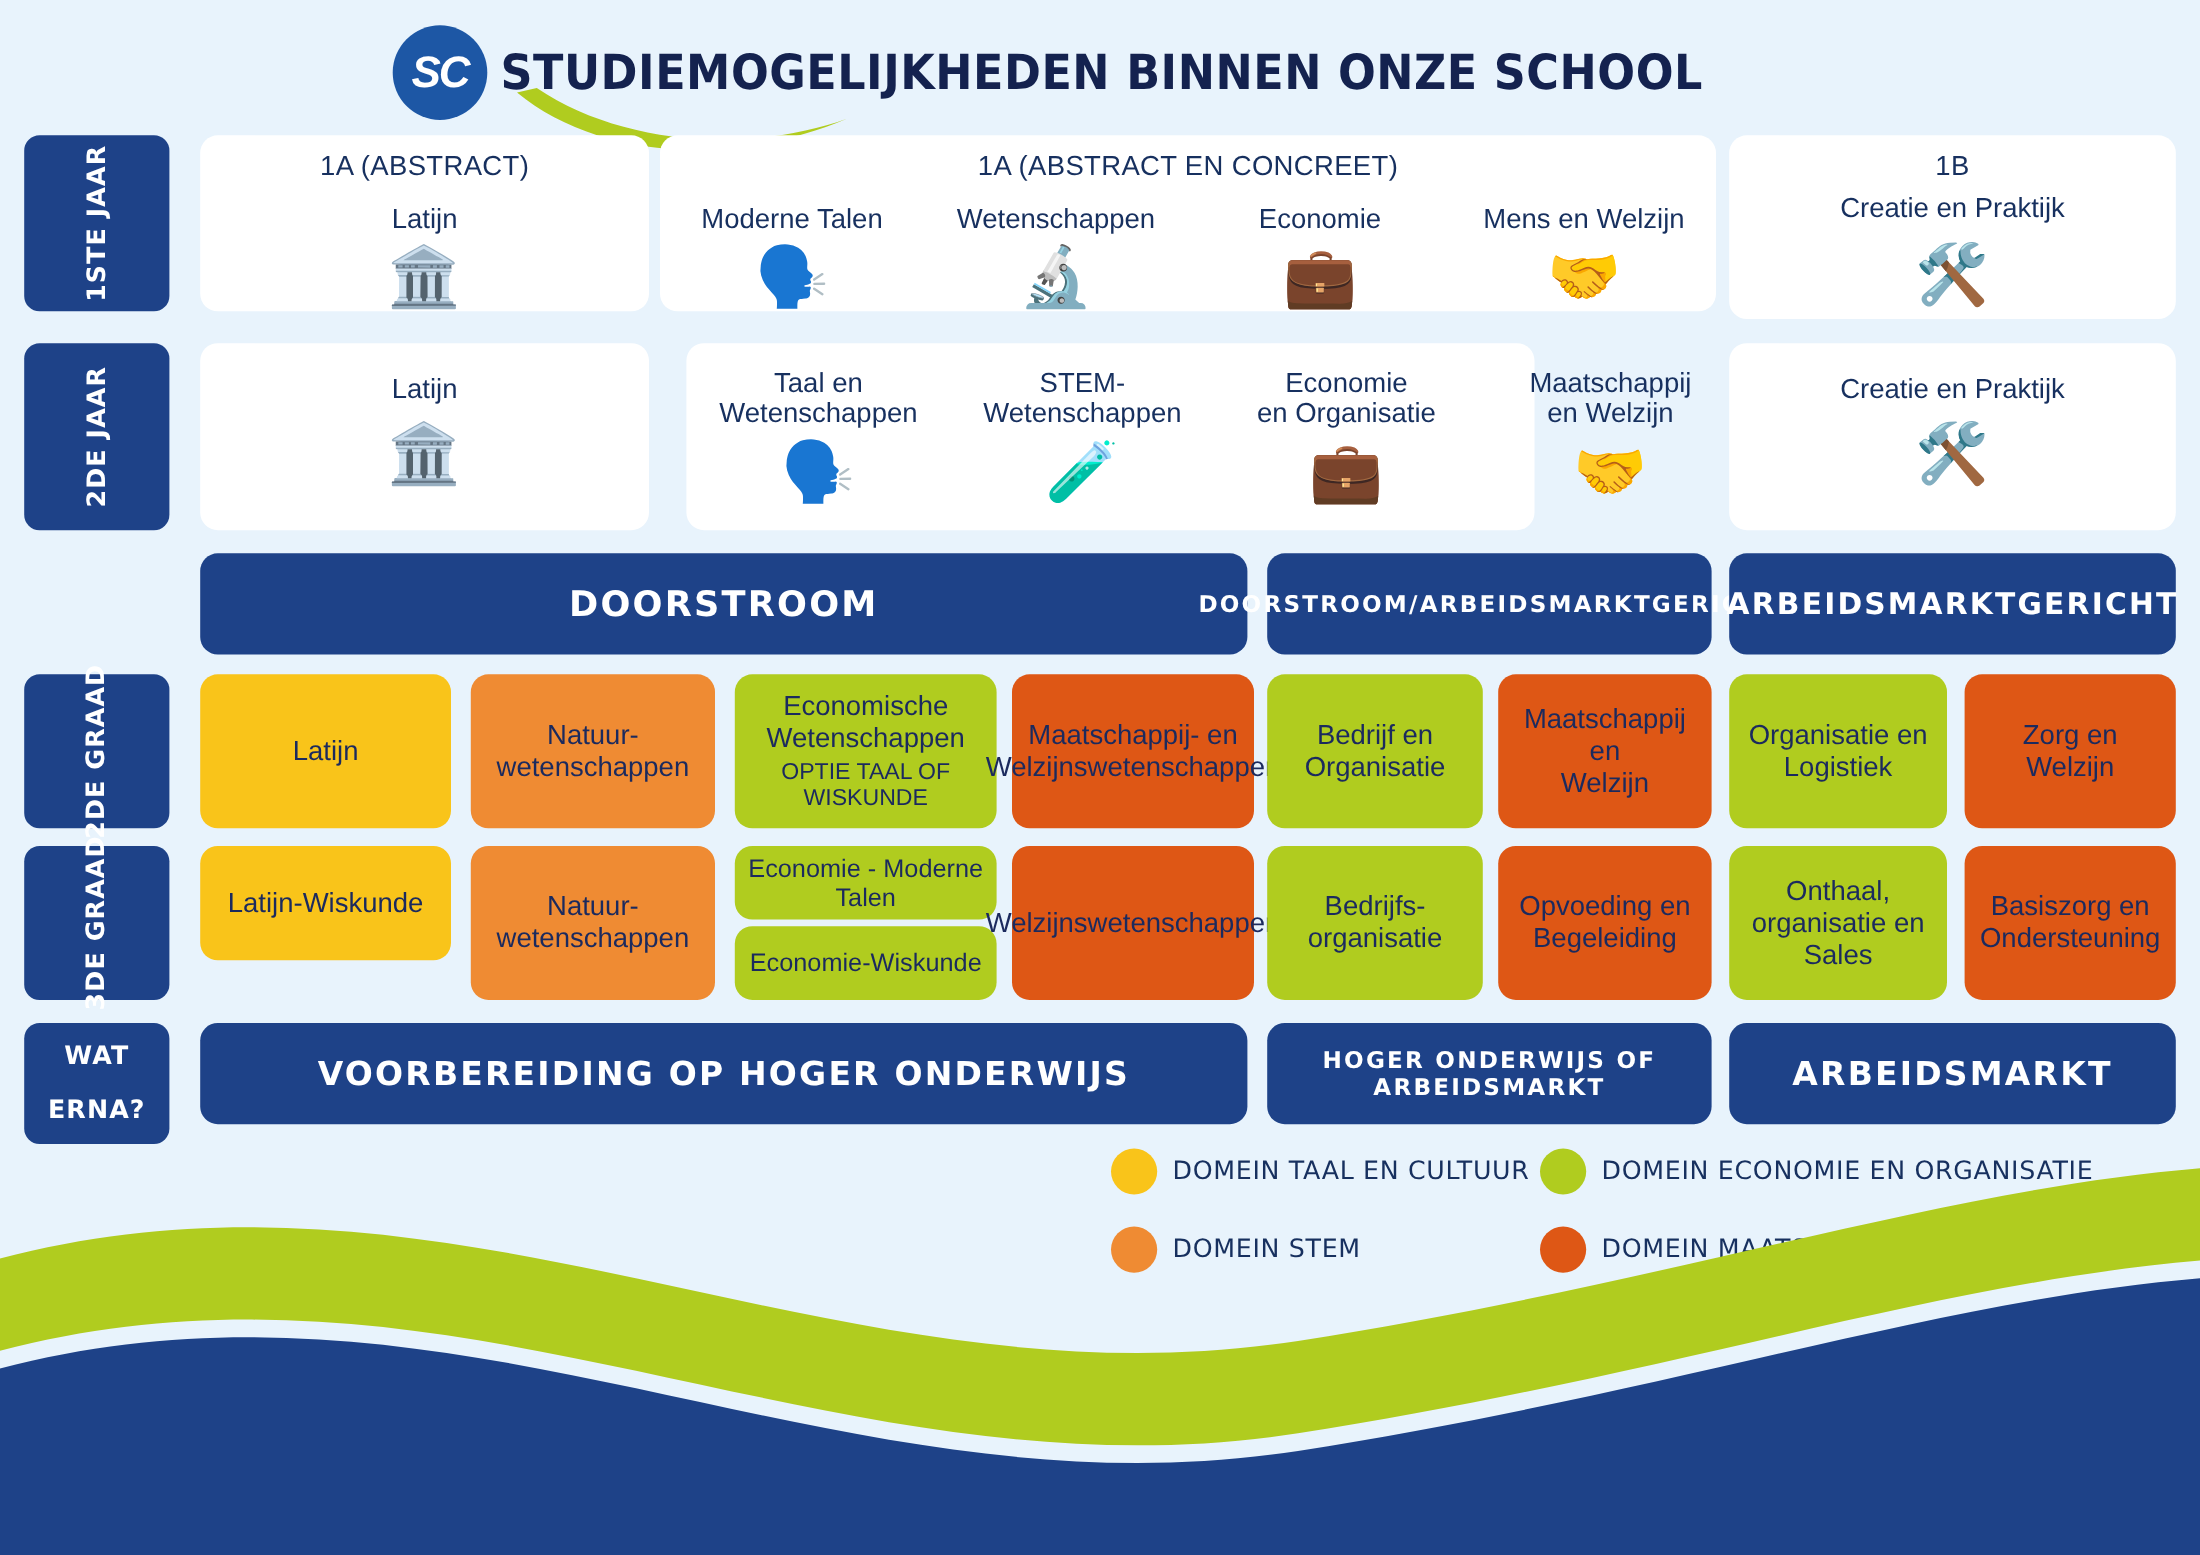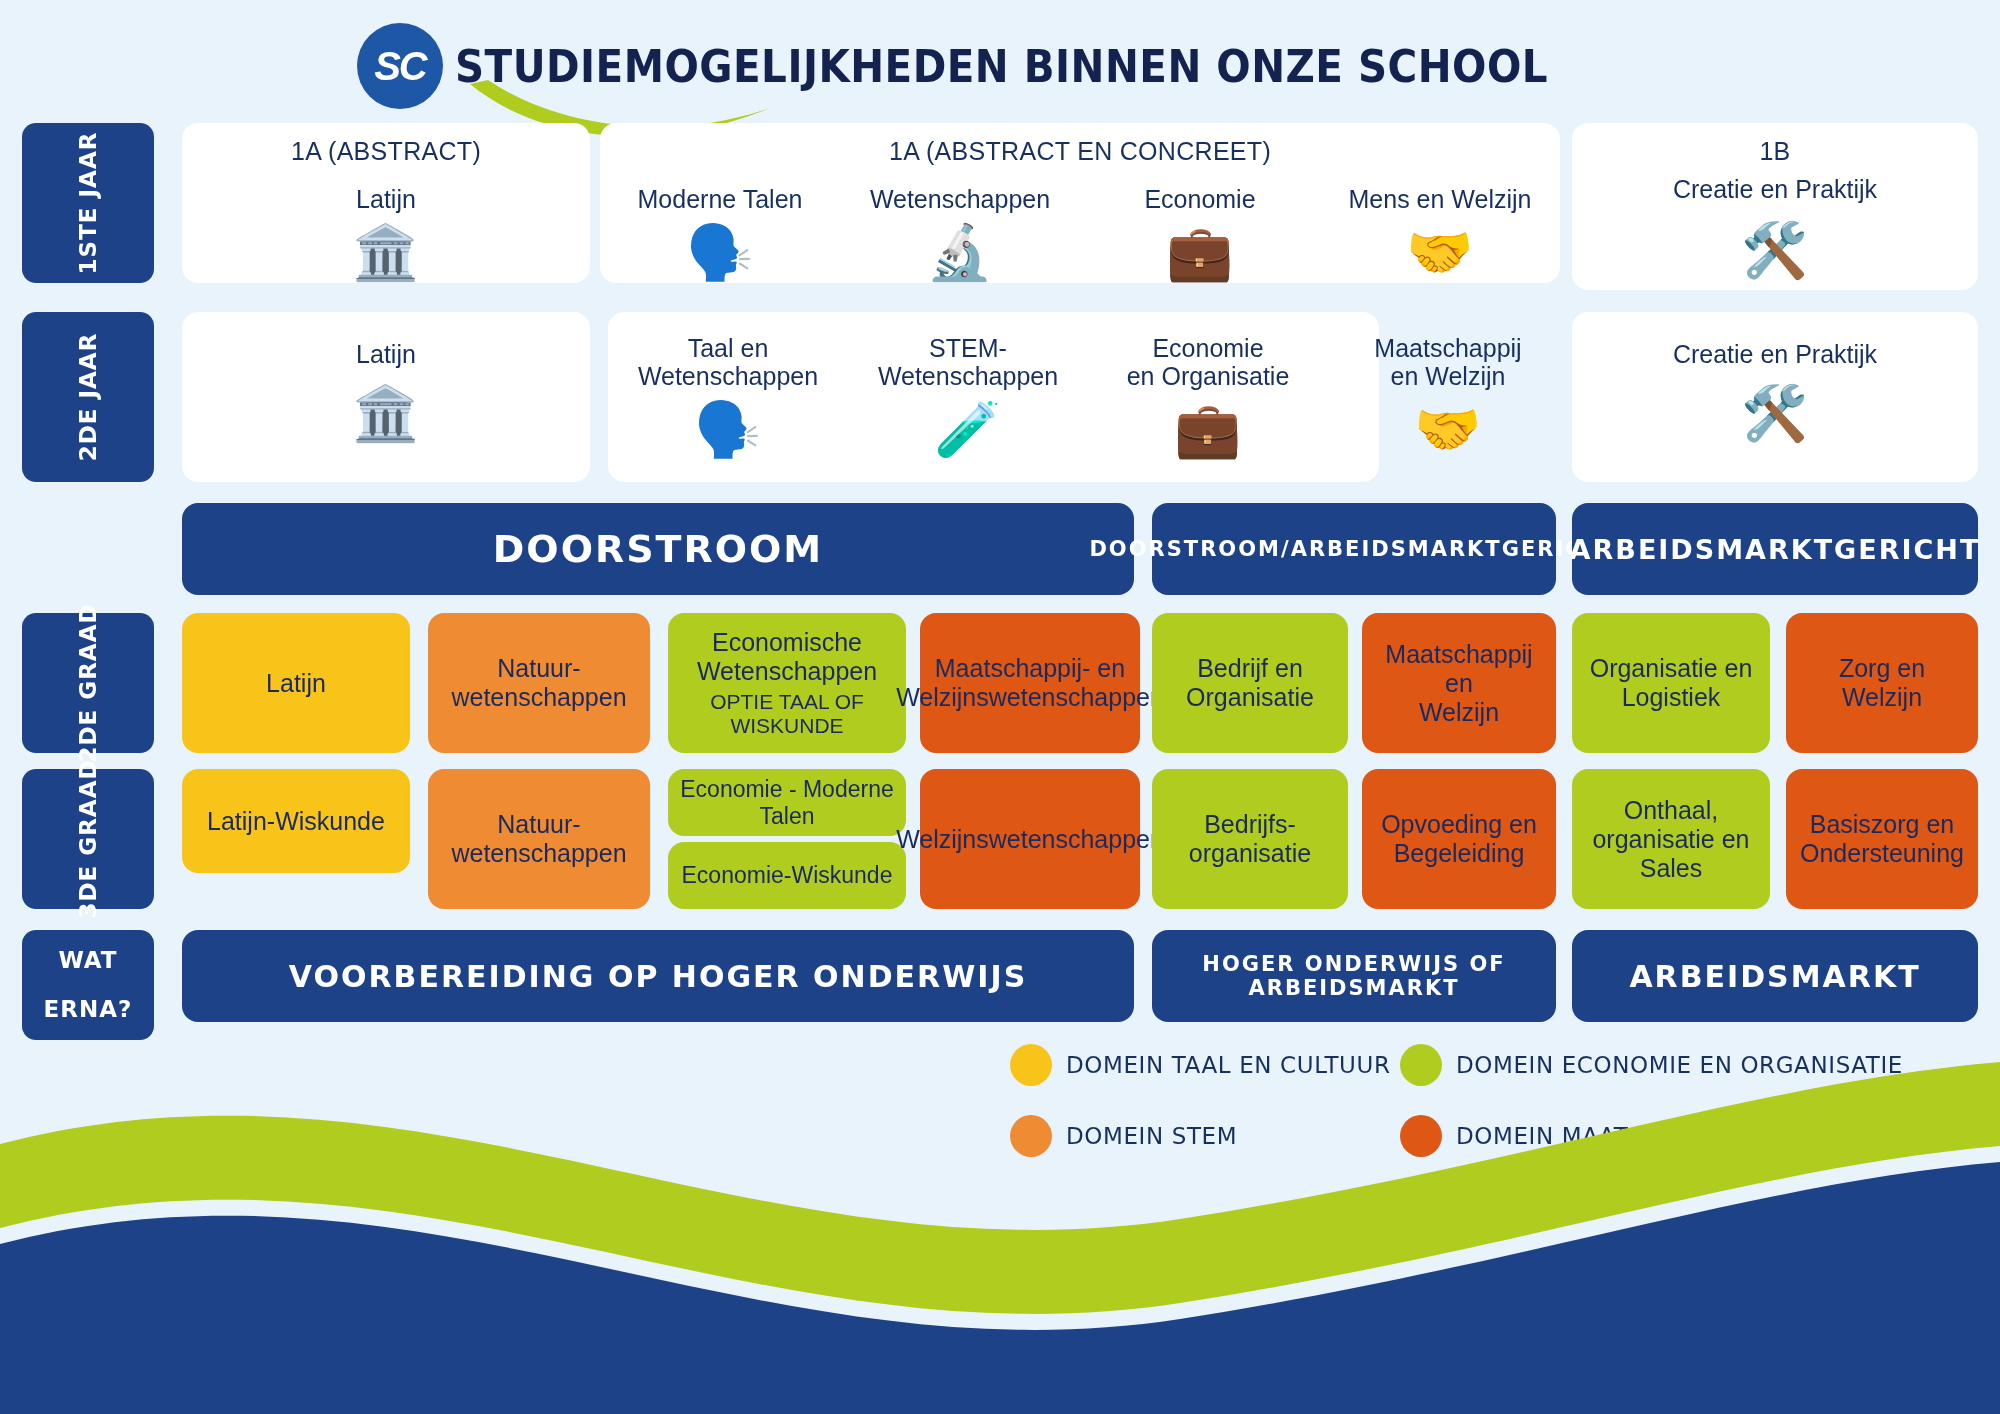--- a/index.html
+++ b/index.html
@@ -152,41 +152,41 @@
     <div class="colhead">1B</div>
     <div class="subj" style="left:0; top:52px; width:100%;">Creatie en Praktijk</div>
     <div class="ico" style="left:0; top:100px; width:100%;">🛠️</div>
   </div>
 
   <div class="wcard" style="left:182px; top:312px; width:408px; height:170px;">
     <div class="subj" style="left:0; top:28px; width:100%;">Latijn</div>
     <div class="ico" style="left:0; top:74px; width:100%;">🏛️</div>
   </div>
 
-  <div class="wcard" style="left:608px; top:312px; width:771px; height:170px;">
+  <div class="wcard" style="left:624px; top:312px; width:771px; height:170px;">
     <div class="subj" style="left:0px; top:22px; width:240px; white-space:pre-line;">Taal en
 Wetenschappen</div>
     <div class="ico" style="left:0px; top:90px; width:240px;">🗣️</div>
     <div class="subj" style="left:240px; top:22px; width:240px; white-space:pre-line;">STEM-
 Wetenschappen</div>
     <div class="ico" style="left:240px; top:90px; width:240px;">🧪</div>
     <div class="subj" style="left:480px; top:22px; width:240px; white-space:pre-line;">Economie
 en Organisatie</div>
     <div class="ico" style="left:480px; top:90px; width:240px;">💼</div>
     <div class="subj" style="left:720px; top:22px; width:240px; white-space:pre-line;">Maatschappij
 en Welzijn</div>
     <div class="ico" style="left:720px; top:90px; width:240px;">🤝</div>
   </div>
 
   <div class="wcard" style="left:1572px; top:312px; width:406px; height:170px;">
     <div class="subj" style="left:0; top:28px; width:100%;">Creatie en Praktijk</div>
     <div class="ico" style="left:0; top:74px; width:100%;">🛠️</div>
   </div>
 
-  <div class="banner" style="left:182px; top:503px; width:952px; height:92px; font-size:38px;">DOORSTROOM</div>
+  <div class="banner" style="left:182px; top:503px; width:952px; height:92px; font-size:32px;">DOORSTROOM</div>
   <div class="banner" style="left:1152px; top:503px; width:404px; height:92px; font-size:21px;">DOORSTROOM/ARBEIDSMARKTGERICHT</div>
   <div class="banner" style="left:1572px; top:503px; width:406px; height:92px; font-size:27px;">ARBEIDSMARKTGERICHT</div>
 
   <div class="tile" style="left:182px; top:613px; width:228px; height:140px; background:#f9c41a;">
     <span style="white-space:pre-line;">Latijn</span>
   </div>
   <div class="tile" style="left:428px; top:613px; width:222px; height:140px; background:#ef8b33;">
     <span style="white-space:pre-line;">Natuur-
 wetenschappen</span>
   </div>

